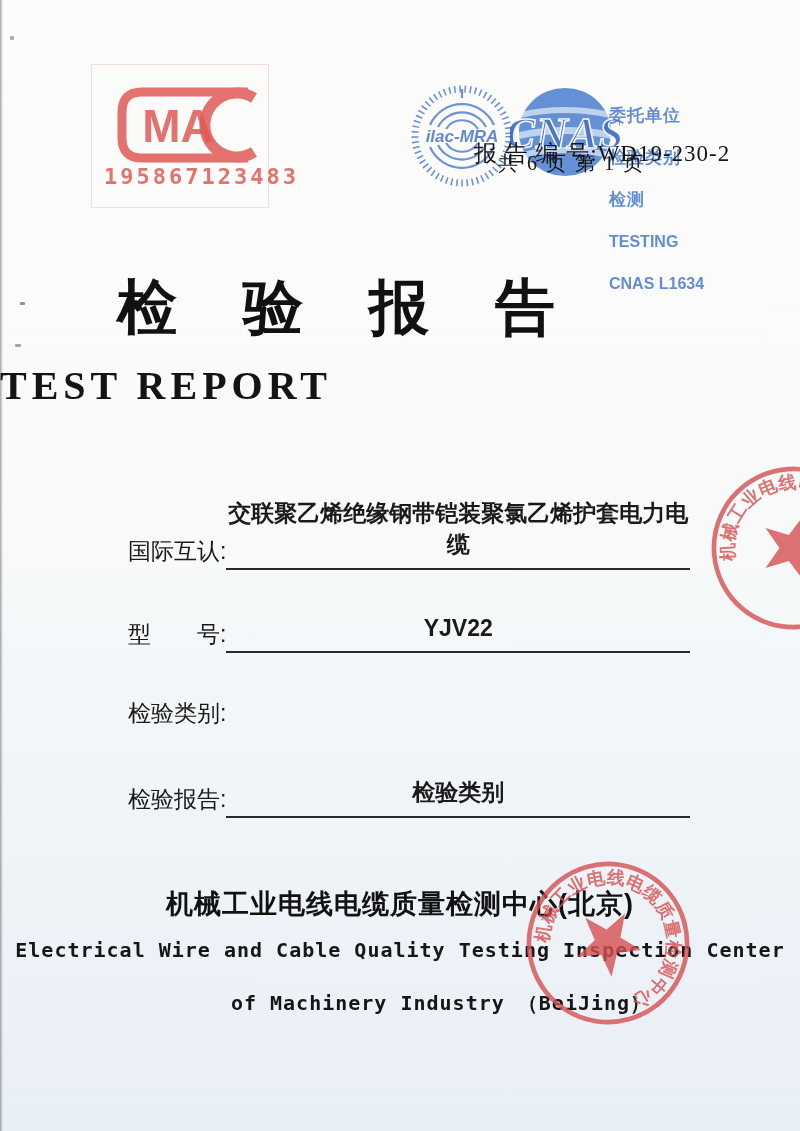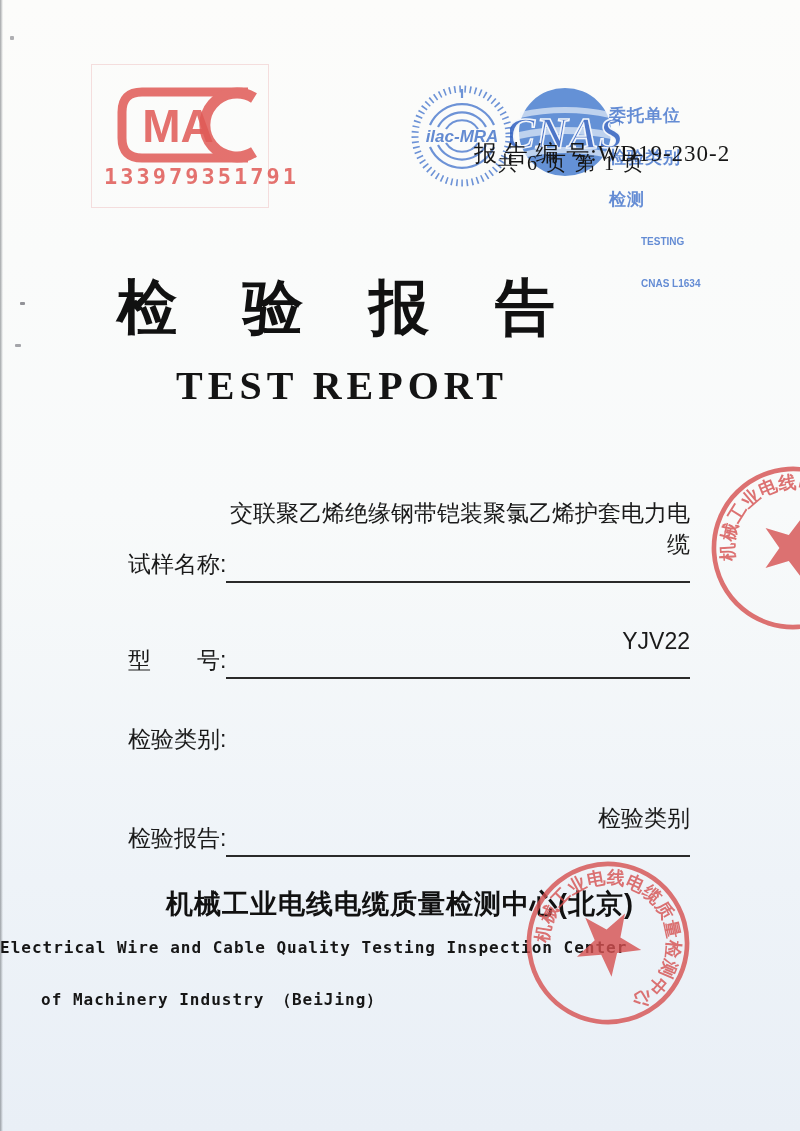--- a/index.html
+++ b/index.html
@@ -13,40 +13,40 @@
   .speck1{left:20px;top:302px;width:5px;height:3px;background:rgba(60,60,70,.55);border-radius:1px;}
   .speck2{left:15px;top:344px;width:6px;height:3px;background:rgba(60,60,70,.45);border-radius:1px;}
   .speck3{left:10px;top:36px;width:4px;height:4px;background:rgba(60,60,70,.4);border-radius:1px;}
   
   .cma-ghostbox{left:91px;top:64px;width:176px;height:142px;border:1px solid rgba(217,90,88,.18);}
   .cma-svg{left:116px;top:84px;}
   .cma-number{left:104px;top:164px;width:176px;text-align:center;color:#e05a56;
     font-size:22px;font-weight:bold;letter-spacing:3px;font-family:"DejaVu Sans Mono","Liberation Mono",monospace;opacity:.85;}
   .accred-lines{left:609px;top:84px;line-height:21px;font-size:17px;font-weight:bold;
     color:#4a79ce;opacity:.85;letter-spacing:1px;white-space:pre-line;}
-  .accred-cnasline{font-size:10px;letter-spacing:0;margin-left:32px;}
+  .accred-cnasline{font-size:16px;letter-spacing:0;}
   
   .page-info{left:498px;top:122px;font-size:20px;color:#151515;letter-spacing:2px;
     font-family:"Liberation Serif","DejaVu Serif",serif;margin-top:28px;}
   .report-no{left:474px;top:138px;font-size:23px;color:#151515;letter-spacing:1px;
     font-family:"Liberation Serif","DejaVu Serif",serif;}
   
   .title-zh{left:0;top:268px;width:672px;text-align:center;font-size:60px;font-weight:bold;
     color:#111;font-family:Liberation Sans, sans-serif;letter-spacing:1.1em;text-indent:1.1em;}
-  .title-en{left:0;top:362px;width:684px;text-align:center;font-size:40px;font-weight:bold;
+  .title-en{left:0;top:362px;width:684px;font-size:40px;font-weight:bold;
     color:#141414;font-family:"Liberation Serif","DejaVu Serif",serif;letter-spacing:5px;}
   
   .fields{left:128px;top:498px;width:562px;}
   .field-row{display:flex;align-items:flex-end;margin-bottom:45px;}
   .field-label{font-size:23px;color:#1a1a1a;white-space:pre;flex:0 0 auto;padding-bottom:3px;}
-  .field-line{flex:1 1 auto;border-bottom:2px solid #2a2a2a;text-align:right;
-    font-size:23px;color:#1a1a1a;padding-bottom:21px;min-height:28px;}
+  .field-line{flex:1 1 auto;border-bottom:2px solid #2a2a2a;text-align:center;
+    font-size:23px;color:#1a1a1a;padding-bottom:8px;min-height:28px;font-weight:bold;}
   
   .org-zh{left:0;top:886px;width:800px;text-align:center;font-size:27px;font-weight:bold;color:#111;letter-spacing:1px;}
-  .org-en{left:0;width:800px;text-align:left;font-size:16px;font-weight:bold;color:#161616;
+  .org-en{left:0;width:800px;text-align:center;font-size:20px;font-weight:bold;color:#161616;
     font-family:"DejaVu Sans Mono","Liberation Mono",monospace;letter-spacing:1px;}
   .org-en1{top:938px;}
   .org-en2{top:990px;margin-left:41px;}
   
   .seal{opacity:.8;}
   .seal-mid{left:708px;top:463px;transform:rotate(18deg);}
   .seal-bottom{left:523px;top:858px;transform:rotate(30deg);}
 </style>
 </head>
 <body>
@@ -59,21 +59,21 @@
   <div class="abs speck3"></div>
 
   <div class="abs cma-ghostbox"></div>
   <svg class="abs cma-svg" width="150" height="82" viewBox="0 0 150 82">
     <g stroke="#e05a56" fill="none" opacity="0.85">
       <path d="M 132,8 H 26 Q 6,8 6,28 V 54 Q 6,74 26,74 H 132" stroke-width="9" stroke-linecap="butt"></path>
       <path d="M 138,14 A 32,32 0 1 0 138,68" stroke-width="11"></path>
     </g>
     <text x="62" y="58" text-anchor="middle" font-size="46" font-weight="bold" fill="#e05a56" opacity="0.85" font-family="'Liberation Sans',sans-serif">MA</text>
   </svg>
-  <div class="abs cma-number">133979351791</div>
+  <div class="abs cma-number">195867123483</div>
 
   <svg class="abs" style="left:410px;top:84px;" width="104" height="104" viewBox="0 0 104 104">
     <g opacity="0.8">
       <circle cx="52" cy="52" r="47" fill="none" stroke="#4a79ce" stroke-width="7" stroke-dasharray="1.6 3.6"></circle>
       <g stroke="#4a79ce" stroke-width="2.2" fill="none">
         <path d="M 20,41 A 35,35 0 0 1 84,41"></path>
         <path d="M 28,43 A 27,27 0 0 1 76,43"></path>
         <path d="M 36,45 A 19,19 0 0 1 68,45"></path>
         <path d="M 20,63 A 35,35 0 0 0 84,63"></path>
         <path d="M 28,61 A 27,27 0 0 0 76,61"></path>
@@ -105,21 +105,21 @@
   </div>
 
   <div class="abs page-info">共 6 页   第 1 页</div>
   <div class="abs report-no">报 告 编 号:WD19-230-2</div>
 
   <div class="abs title-zh">检验报告</div>
   <div class="abs title-en">TEST REPORT</div>
 
   <div class="abs fields">
     <div class="field-row">
-      <span class="field-label">试样名称:</span>
+      <span class="field-label">国际互认:</span>
       <span class="field-line">交联聚乙烯绝缘钢带铠装聚氯乙烯护套电力电缆</span>
     </div>
     <div class="field-row">
       <span class="field-label">型　　号:</span>
       <span class="field-line">YJV22</span>
     </div>
     <div class="field-row">
       <span class="field-label">检验类别:</span>
     </div>
     <div class="field-row">

